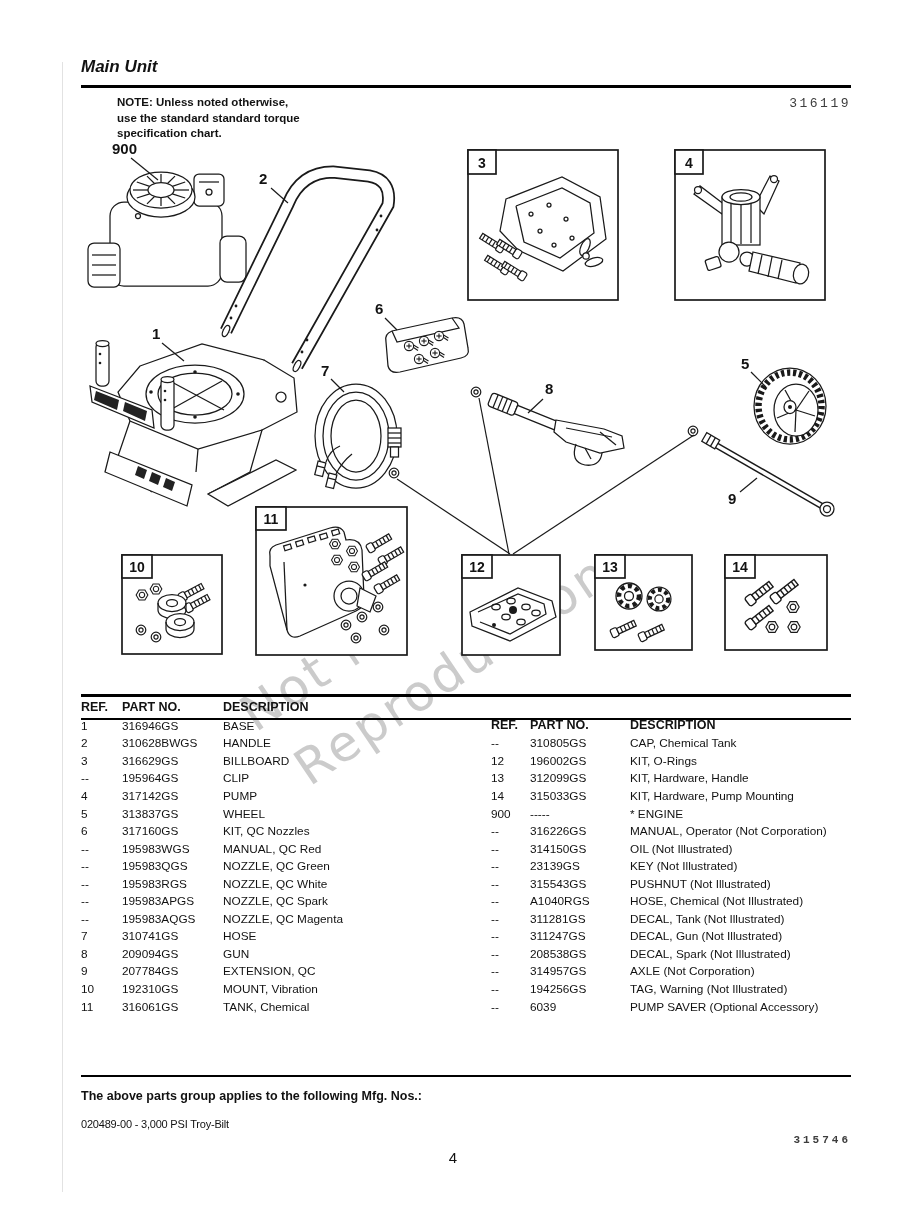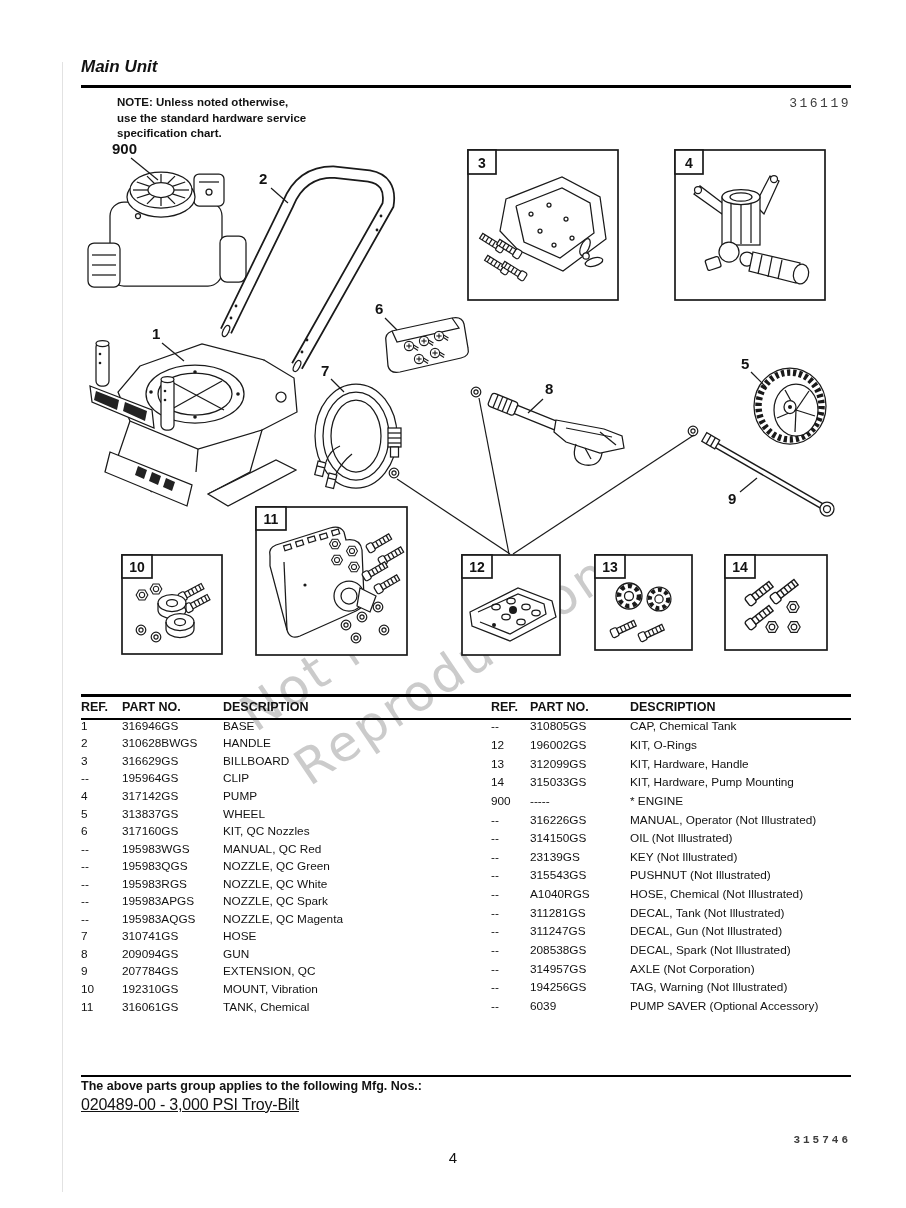--- a/index.html
+++ b/index.html
@@ -20,51 +20,51 @@
   .tube-i{stroke:#fff;stroke-width:9.5px;fill:none;}
   .co{font:bold 15px "Liberation Sans",sans-serif;fill:#121212;}
   .tab{font:bold 14px "Liberation Sans",sans-serif;fill:#121212;text-anchor:middle;}
   .box{fill:#fff;stroke:#1a1a1a;stroke-width:1.7;}
   .wm{position:absolute;font-family:"DejaVu Sans",sans-serif;font-size:50px;font-weight:500;
       color:rgba(125,125,125,.40);letter-spacing:3px;white-space:nowrap;
       transform:rotate(-34deg);transform-origin:0 50%;pointer-events:none;}
   .wm1{left:246px;top:690px;}
   .wm2{left:300px;top:744px;}
   .tables{position:absolute;left:81px;top:694px;width:770px;border-top:3px solid #000;
-          display:flex;justify-content:space-between;}
+          display:flex;justify-content:space-between;align-items:flex-end;}
   .hdr-underline{position:absolute;left:0;top:21px;width:770px;height:1.5px;background:#000;}
   table.t{border-collapse:collapse;table-layout:fixed;}
   table.t-left{width:378px;}
   table.t-right{width:360px;}
   .t th{text-align:left;font-size:12.5px;font-weight:bold;height:20px;vertical-align:middle;padding:0;white-space:nowrap;}
   .t td{font-size:11.8px;height:17.55px;vertical-align:middle;padding:0;white-space:nowrap;}
   .t-left .c-ref{width:41px;}  .t-left .c-part{width:101px;}  .t-left .c-desc{width:236px;}
   .t-right .c-ref{width:39px;} .t-right .c-part{width:100px;} .t-right .c-desc{width:221px;}
   .footnotes{position:absolute;left:81px;top:1014px;}
   .fn-h{font-size:13px;font-weight:bold;}
   .fn-i{font-size:11.8px;margin:7px 0 0 26px;}
-  .mfg{position:absolute;left:81px;top:1075px;width:770px;border-top:2px solid #000;padding-top:2px;}
+  .mfg{position:absolute;left:81px;top:1075px;width:770px;border-top:2px solid #000;padding-top:12px;}
   .mfg-h{font-size:12.5px;font-weight:bold;}
-  .mfg-v{font-size:16px;margin-top:3px;letter-spacing:-.2px;text-decoration:underline;}
+  .mfg-v{font-size:11px;margin-top:15px;letter-spacing:-.2px;}
   .footer-left{position:absolute;left:81px;top:1133px;font-size:9px;line-height:13.5px;color:#222;}
   .page-number{position:absolute;left:0;width:906px;top:1149px;text-align:center;font-size:15px;}
   .footer-code{position:absolute;right:55px;top:1134px;font-family:"Liberation Mono",monospace;
                font-size:11px;letter-spacing:3px;color:#3d3d3d;font-weight:bold;}
 </style>
 </head>
 <body>
 
 <div class="page">
   <div class="scan-line"></div>
 
   <div class="title">Main Unit</div>
   <div class="title-rule"></div>
   <div class="note">
     <div>NOTE: Unless noted otherwise,</div>
-    <div>use the standard hardware service</div>
+    <div>use the standard standard torque</div>
     <div>specification chart.</div>
   </div>
   <div class="doc-number">316119</div>
 
   <div class="wm wm1">Not for</div>
   <div class="wm wm2">Reproduction</div>
 
   <svg class="diagram" width="906" height="570" viewBox="0 128 906 570" xmlns="http://www.w3.org/2000/svg">
     <defs>
       <g id="bolt" stroke="#1a1a1a" stroke-width="1.2">
@@ -560,21 +560,21 @@
             <td class="c-desc">KIT, Hardware, Pump Mounting</td>
           </tr>
           <tr>
             <td class="c-ref">900</td>
             <td class="c-part">-----</td>
             <td class="c-desc">* ENGINE</td>
           </tr>
           <tr>
             <td class="c-ref">--</td>
             <td class="c-part">316226GS</td>
-            <td class="c-desc">MANUAL, Operator (Not Illustrated)</td>
+            <td class="c-desc">MANUAL, Operator (Not Corporation)</td>
           </tr>
           <tr>
             <td class="c-ref">--</td>
             <td class="c-part">314150GS</td>
             <td class="c-desc">OIL (Not Illustrated)</td>
           </tr>
           <tr>
             <td class="c-ref">--</td>
             <td class="c-part">23139GS</td>
             <td class="c-desc">KEY (Not Illustrated)</td>

